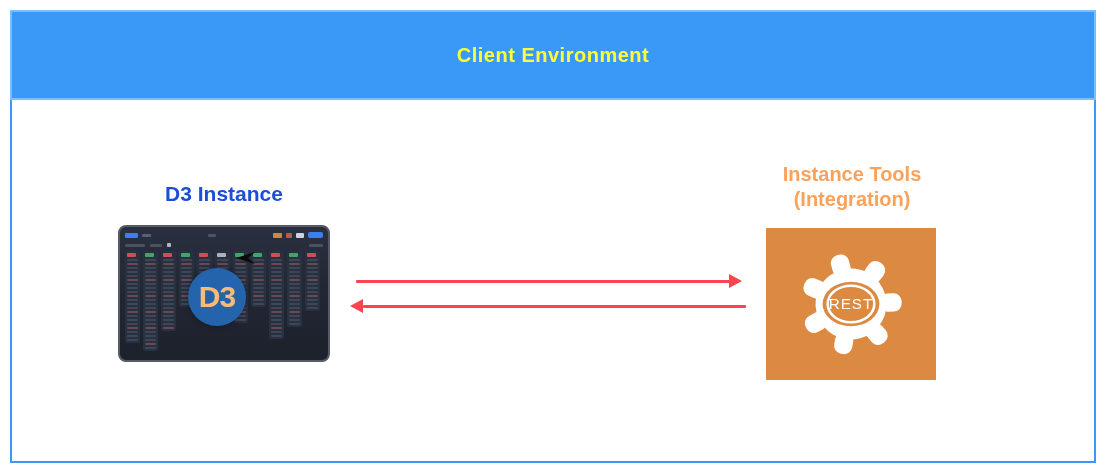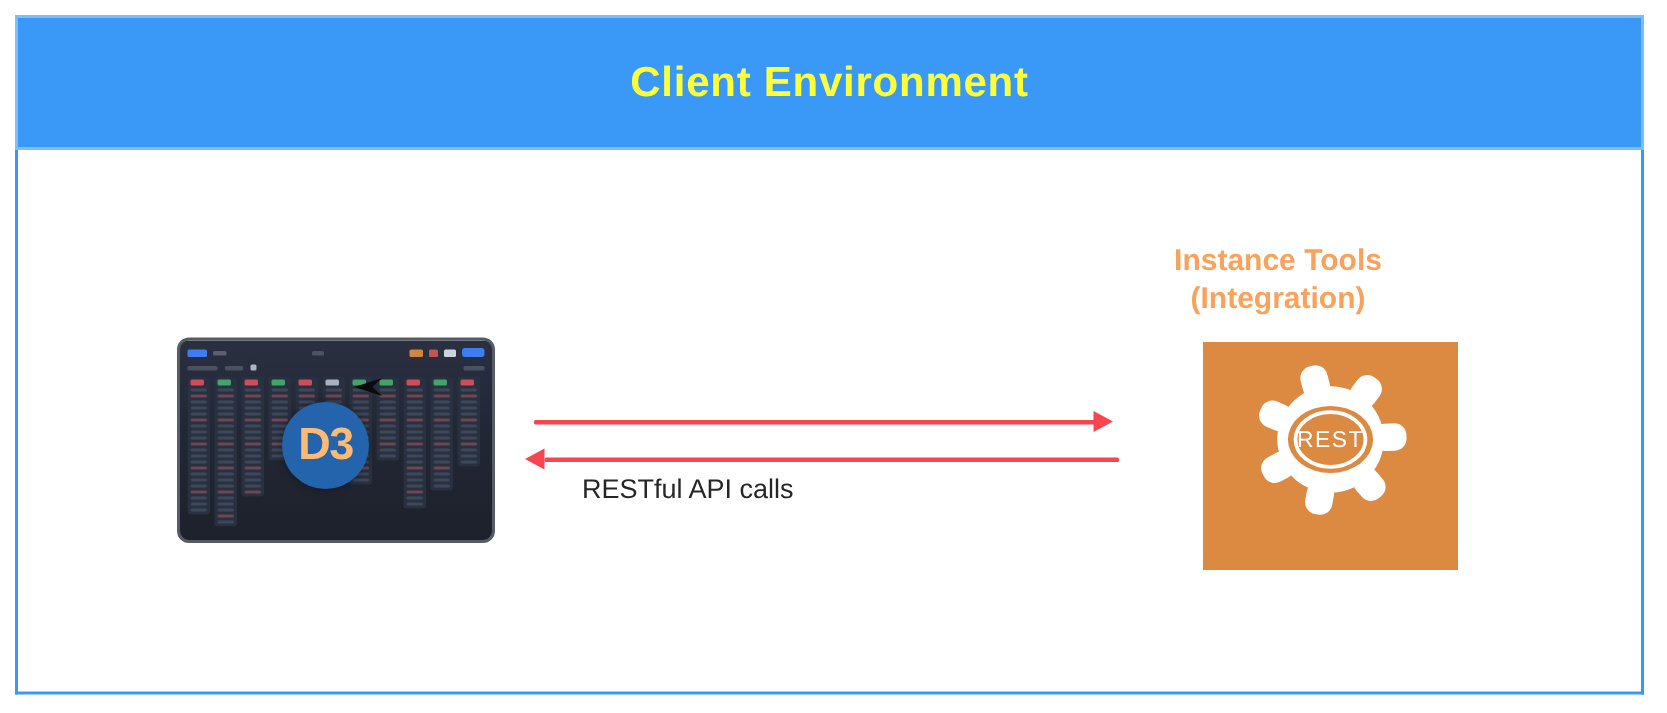--- a/index.html
+++ b/index.html
@@ -5,21 +5,21 @@
   html,body { margin:0; padding:0; background:#ffffff; }
   .canvas {
     position:relative; width:1111px; height:475px; background:#ffffff;
     font-family:"Liberation Sans", sans-serif; overflow:hidden;
   }
   .header {
     position:absolute; left:10px; top:10px; width:1086px; height:90px;
     box-sizing:border-box; border:2px solid #7CBEF9;
     display:flex; align-items:center; justify-content:center;
   }
-  .title { font-size:28px; font-weight:bold; letter-spacing:0.5px; }
+  .title { font-size:20px; font-weight:bold; letter-spacing:0.5px; }
   .content {
     position:absolute; left:10px; top:100px; width:1086px; height:363px;
     box-sizing:border-box; border:2px solid #3A99F7; border-top:none; background:#ffffff;
   }
   .content > div, .content > svg { position:absolute; }
 
   .d3-label { left:96px; top:82px; width:232px; text-align:center;
     font-size:21px; font-weight:bold; }
 
   
@@ -60,34 +60,35 @@
     border-left:13px solid #F8454F; }
   .arrow-bottom-line { left:351px; top:205px; width:383px; }
   .head-left { left:338px; top:199px; width:0; height:0;
     border-top:7px solid transparent; border-bottom:7px solid transparent;
     border-right:13px solid #F8454F; }
   .conn-label { left:376px; top:216px; font-size:18px; color:#262626; }
 
   .tools-label { left:740px; top:62px; width:200px; text-align:center;
     font-size:20px; font-weight:bold; line-height:25px; }
   .tools-box { left:754px; top:128px; width:170px; height:152px;
-    display:flex; align-items:flex-start; justify-content:center;margin-left:36px; }
+    display:flex; align-items:center; justify-content:center; }
   .gear-text { font-family:"Liberation Sans", sans-serif; font-size:15px; letter-spacing:1px; }
 </style>
 </head>
 <body>
 
 <div class="canvas">
 
   <div class="header" style="background-color: rgb(58, 153, 247);">
     <div class="title" style="color: rgb(253, 255, 59);">Client Environment</div>
   </div>
 
   <div class="content">
 
+    <div class="d3-label" style="color: rgb(28, 79, 215);">D3 Instance</div>
 
     <div class="dash">
       <div class="dash-top">
         <div class="chip blue"></div>
         <div class="chip gray"></div>
         <div class="spacer"></div>
         <div class="chip mid"></div>
         <div class="spacer"></div>
         <div class="chip orange"></div>
         <div class="chip red"></div>
@@ -319,21 +320,20 @@
         <polygon points="0,7 19,1 12,7 19,13" fill="#0b0b0b"></polygon>
       </svg>
     </div>
 
     <div class="arrow-line arrow-top-line" style="background-color: rgb(248, 69, 79);"></div>
     <div class="head-right" style="border-left-color: rgb(248, 69, 79);"></div>
 
     <div class="arrow-line arrow-bottom-line" style="background-color: rgb(248, 69, 79);"></div>
     <div class="head-left" style="border-right-color: rgb(248, 69, 79);"></div>
 
-    <div class="conn-label">RESTful API calls</div>
 
     <div class="tools-label" style="color: rgb(249, 162, 92);">
       <div>Instance Tools</div>
       <div>(Integration)</div>
     </div>
 
     <div class="tools-box" style="background-color: rgb(220, 138, 66);">
       <svg width="142" height="130" viewBox="0 0 140 128">
         <g transform="rotate(-15 70 64)" fill="#ffffff">
           <circle cx="70" cy="64" r="35"></circle>

